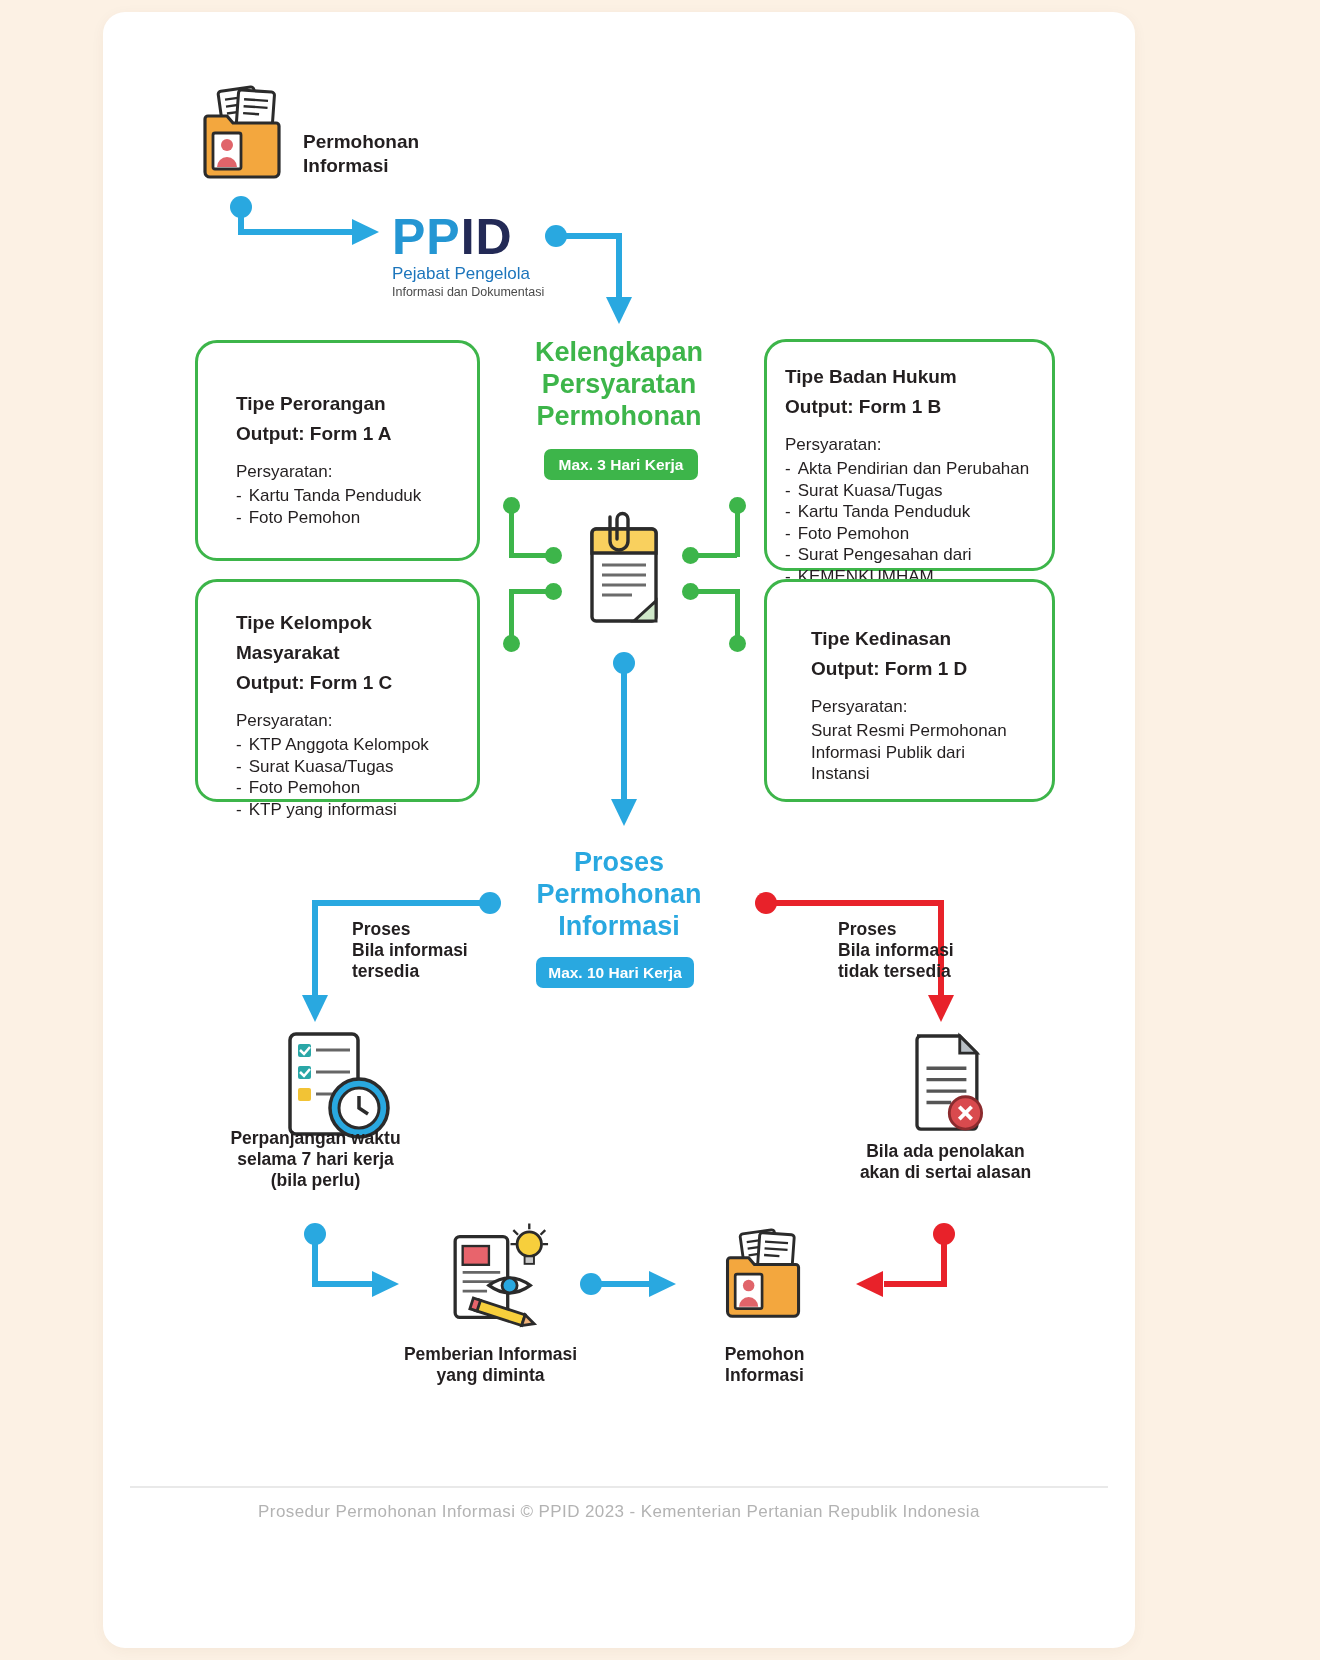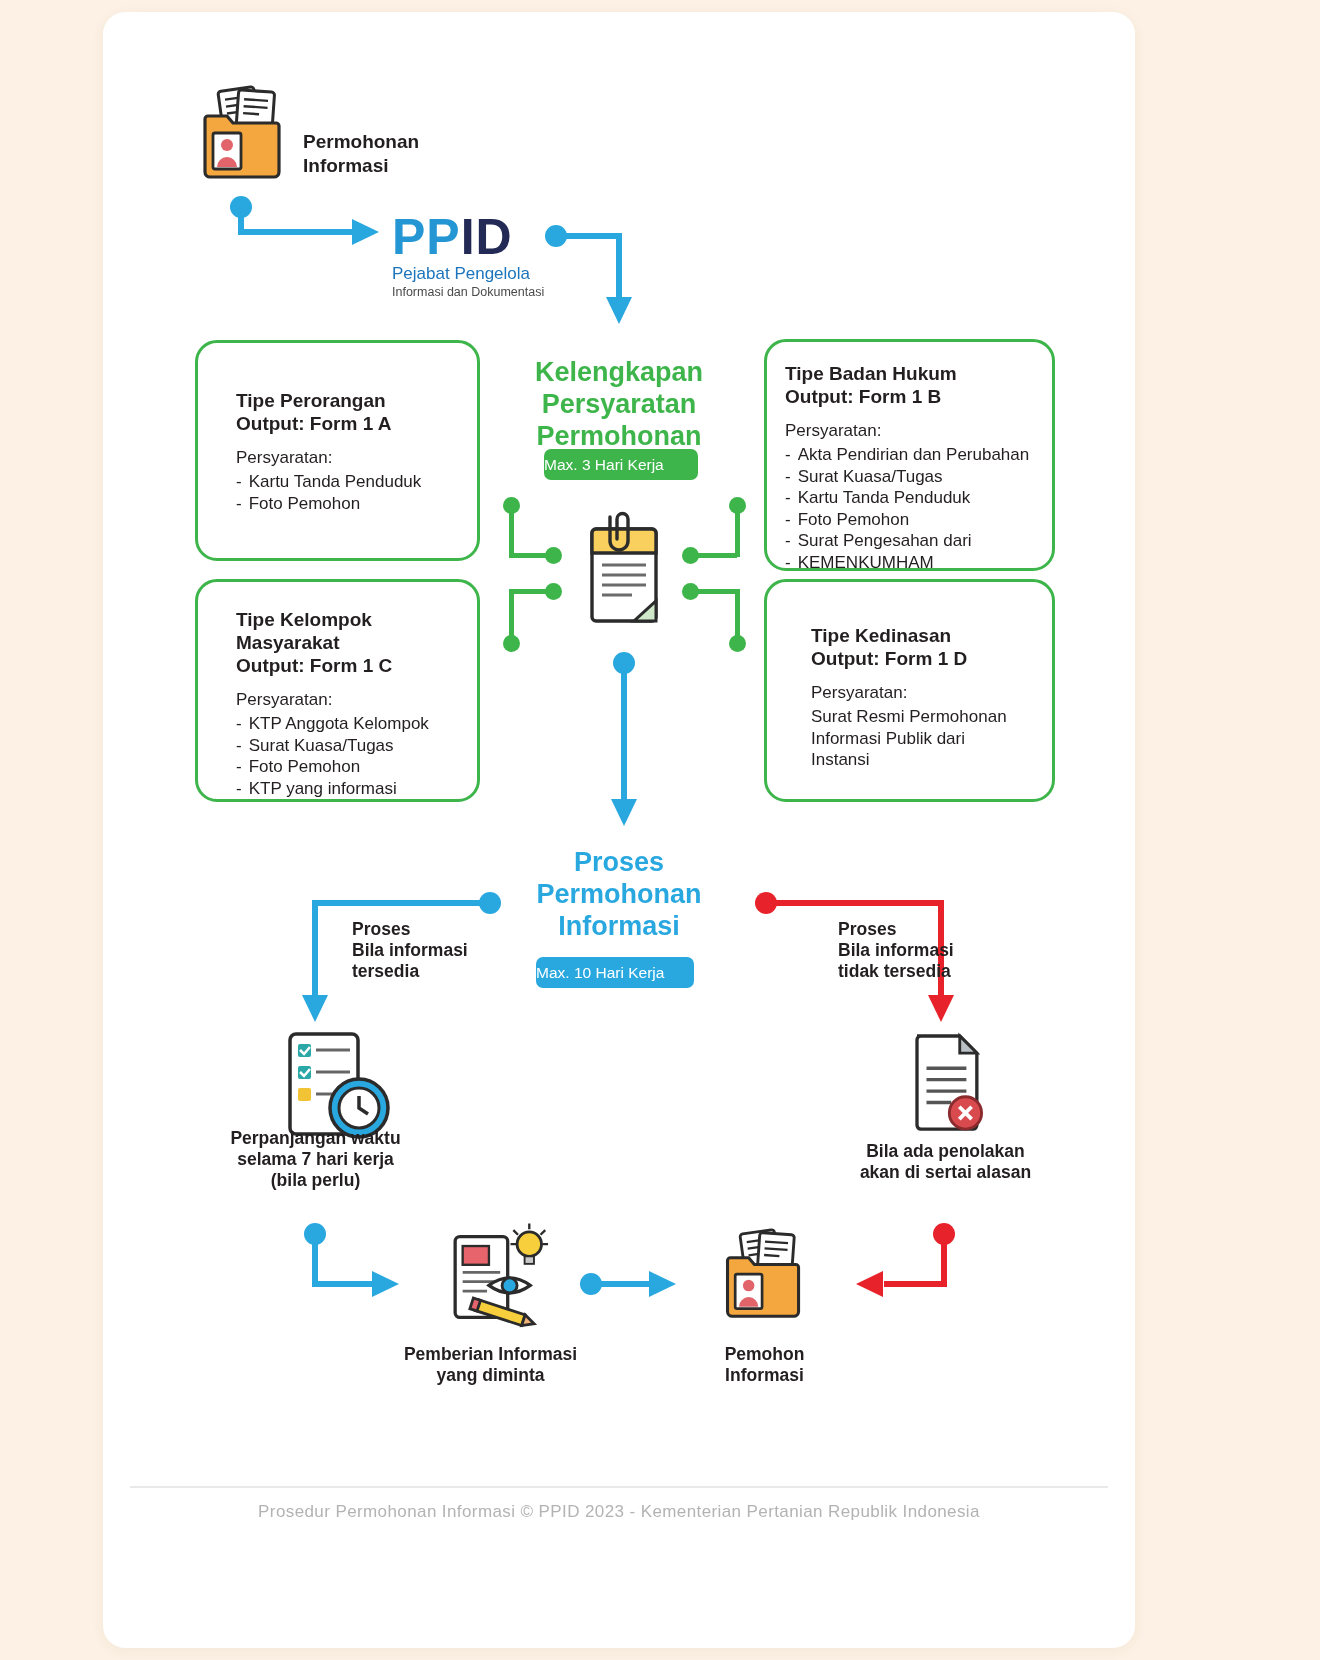--- a/index.html
+++ b/index.html
@@ -12,29 +12,29 @@
   .line.red { background:#e8222a; }
   .dot { position:absolute; width:22px; height:22px; border-radius:50%; background:#29a8e0; }
   .dot.green { width:17px; height:17px; background:#3db54a; }
   .dot.red { background:#e8222a; }
   .arrow { position:absolute; width:0; height:0; }
   .arrow.down { border-left:13px solid transparent; border-right:13px solid transparent; border-top:27px solid #29a8e0; }
   .arrow.down.red { border-top-color:#e8222a; background:none; }
   .arrow.right { border-top:13px solid transparent; border-bottom:13px solid transparent; border-left:27px solid #29a8e0; }
   .arrow.left { border-top:13px solid transparent; border-bottom:13px solid transparent; border-right:27px solid #e8222a; background:none; }
   .gbox { position:absolute; background:#fff; border:3px solid #3db54a; border-radius:22px; }
-  .gbox h3 { font-size:19px; line-height:23px; font-weight:700; white-space:pre-line; margin-bottom:12px; }
+  .gbox h3 { font-size:19px; line-height:30px; font-weight:700; white-space:pre-line; margin-bottom:12px; }
   .gbox .req { font-size:17px; line-height:22px; margin-bottom:2px; }
   .gbox ul { list-style:none; font-size:17px; line-height:21.5px; }
   .gbox li { display:flex; gap:7px; }
   .gbox li::before { content:"-"; }
   .gbox p.body { font-size:17px; line-height:21.5px; white-space:pre-line; }
   .h-green { position:absolute; color:#3db54a; font-size:27px; line-height:32px; font-weight:700; text-align:center; }
   .h-blue { position:absolute; color:#29a8e0; font-size:27px; line-height:32px; font-weight:700; text-align:center; }
-  .badge { position:absolute; height:31px; line-height:31px; color:#fff; font-size:15.5px; font-weight:400; border-radius:7px; }
+  .badge { position:absolute; height:31px; line-height:31px; text-align:center; color:#fff; font-size:15.5px; font-weight:700; border-radius:7px; }
   .badge.green { background:#3db54a; }
   .badge.blue { background:#29a8e0; }
   .lbl { position:absolute; font-size:17.5px; line-height:21px; font-weight:700; }
   .cap { position:absolute; font-size:17.5px; line-height:21px; font-weight:700; text-align:center; }
   .icon { position:absolute; }
   .icon svg { width:100%; height:100%; display:block; }
   .logo { position:absolute; left:392px; top:213px; }
   .logo .word { font-size:50px; font-weight:700; line-height:48px; letter-spacing:1px; }
   .logo .pp { color:#2496d3; }
   .logo .id { color:#232a56; }
@@ -78,21 +78,21 @@
     <div class="word"><span class="pp">PP</span><span class="id">ID</span></div>
     <div class="sub1">Pejabat Pengelola</div>
     <div class="sub2">Informasi dan Dokumentasi</div>
   </div>
 
   <div class="dot" style="left:545px;top:225px;"></div>
   <div class="line" style="left:556px;top:233px;width:66px;height:6px;"></div>
   <div class="line" style="left:616px;top:233px;width:6px;height:64px;"></div>
   <div class="arrow down" style="left:606px;top:297px;"></div>
 
-  <div class="h-green pre" style="left:477px;top:356px;width:284px;">Kelengkapan
+  <div class="h-green pre" style="left:477px;top:336px;width:284px;">Kelengkapan
 Persyaratan
 Permohonan</div>
   <div class="badge green" style="left:544px;top:449px;width:154px;">Max. 3 Hari Kerja</div>
 
   <div class="icon" style="left:566px;top:504px;width:110px;height:132px;">
     <svg viewBox="0 0 110 130">
       <path d="M30 24 h56 a4 4 0 0 1 4 4 v84 a4 4 0 0 1 -4 4 h-56 a4 4 0 0 1 -4 -4 v-84 a4 4 0 0 1 4 -4 z" fill="#fff" stroke="#2b2b2b" stroke-width="3.4"></path>
       <path d="M26 28 a4 4 0 0 1 4 -4 h56 a4 4 0 0 1 4 4 v20 h-64 z" fill="#f9d05e" stroke="#2b2b2b" stroke-width="3.4"></path>
       <path d="M36 60 h44 M36 70 h44 M36 80 h44 M36 90 h30" stroke="#6b6b6b" stroke-width="3"></path>
       <path d="M90 116 h-22 l22 -20 z" fill="#cfe8c9" stroke="#2b2b2b" stroke-width="3"></path>

